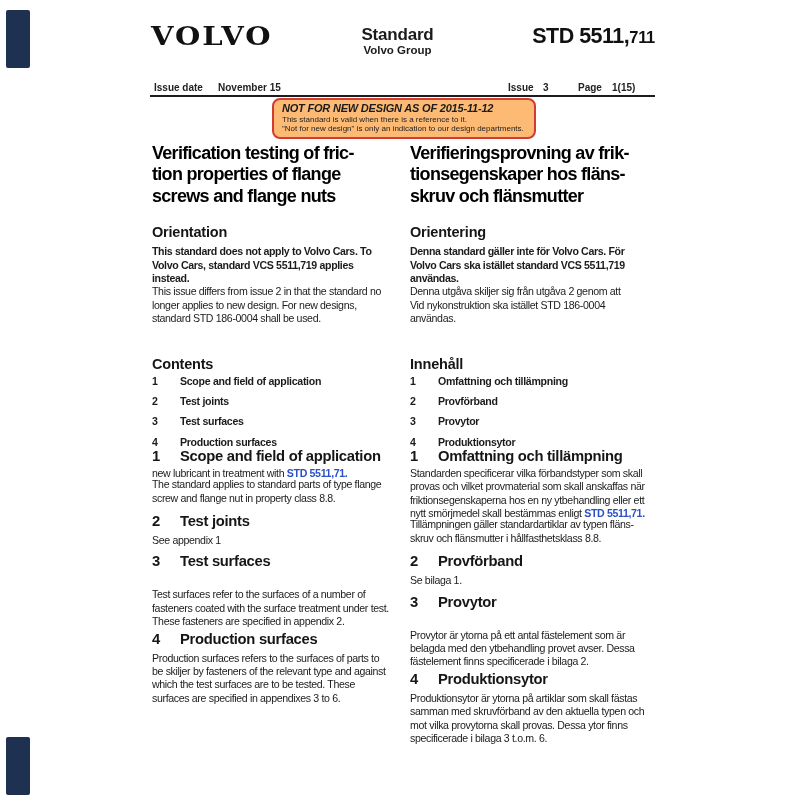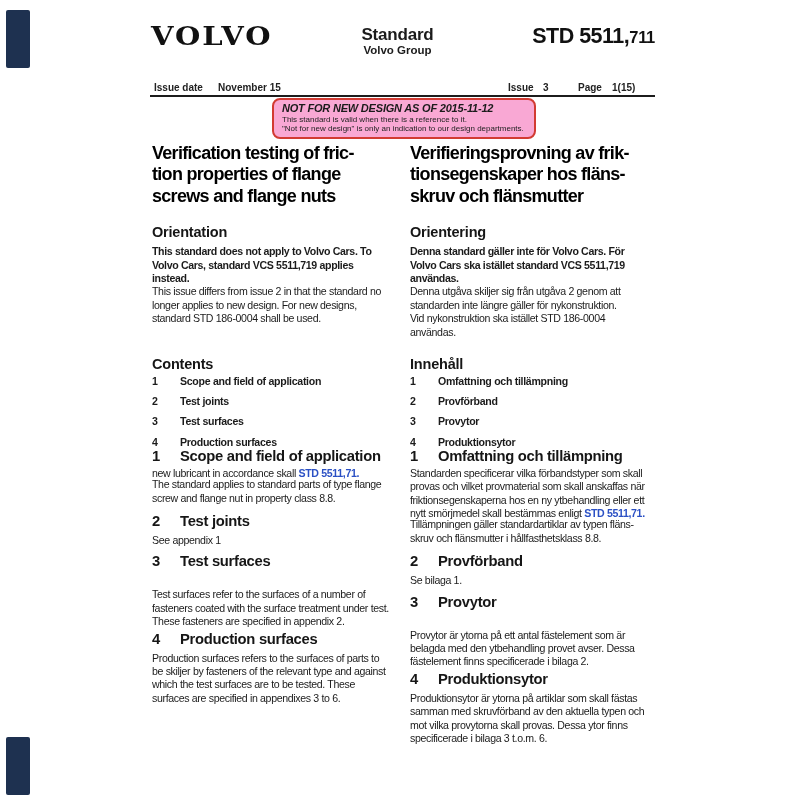--- a/index.html
+++ b/index.html
@@ -27,21 +27,21 @@
   .issue-row{position:absolute;left:152px;top:82px;width:505px;height:13px;font-size:10px;font-weight:bold;color:#222;}
   .issue-row span{position:absolute;top:0;white-space:nowrap;}
   .i-datelabel{left:2px;}  .i-date{left:66px;}
   .i-issuelabel{left:356px;} .i-issueno{left:391px;}
   .i-pagelabel{left:426px;} .i-pageno{left:460px;}
 
   .hrule{position:absolute;left:150px;top:95px;width:505px;height:2px;background:#1c1c1c;}
 
   .notice{
     position:absolute;left:272px;top:98px;width:264px;box-sizing:border-box;
-    border:2px solid #d23b33;border-radius:8px;padding:2px 8px 3px 8px;background:#f9a8d4;
+    border:2px solid #d23b33;border-radius:8px;padding:2px 8px 3px 8px;background:#fdba74;
   }
   .notice .n-title{font-size:11px;font-weight:bold;font-style:italic;letter-spacing:-0.2px;line-height:13px;white-space:nowrap;}
   .notice .n-line{font-size:8px;line-height:9.3px;color:#222;white-space:nowrap;}
 
   .columns{position:absolute;left:152px;top:141px;width:503px;display:flex;gap:13px;}
   .col{width:245px;}
 
   .col-title{font-size:18px;font-weight:bold;line-height:21.4px;letter-spacing:-0.7px;padding-top:2px;color:#000000;}
   .col-title div{white-space:nowrap;}
 
@@ -148,21 +148,21 @@
           <span class="num">4</span>
           <span>Production surfaces</span>
         </li>
     </ul>
 
     <div class="h3 s1">
         <span class="num">1</span>
         <span>Scope and field of application</span>
       </div>
     <div class="p p1a">
-      <div class="pline"><span>new lubricant in accordance skall </span><a class="link">STD 5511,71.</a></div>
+      <div class="pline"><span>new lubricant in treatment with </span><a class="link">STD 5511,71.</a></div>
     </div>
     <div class="p p1b">
         <div>The standard applies to standard parts of type flange</div>
         <div>screw and flange nut in property class 8.8.</div>
       </div>
 
     <div class="h3 s2">
         <span class="num">2</span>
         <span>Test joints</span>
       </div>
@@ -200,21 +200,20 @@
           <div>skruv och flänsmutter</div>
         </div>
       <div class="h2 orient">Orientering</div>
       <div class="p bold">
           <div>Denna standard gäller inte för Volvo Cars. För</div>
           <div>Volvo Cars ska istället standard VCS 5511,719</div>
           <div>användas.</div>
         </div>
       <div class="p normal">
           <div>Denna utgåva skiljer sig från utgåva 2 genom att</div>
-          <div>standarden inte längre gäller för nykonstruktion.</div>
           <div>Vid nykonstruktion ska istället STD 186-0004</div>
           <div>användas.</div>
         </div>
     </div>
 
     <div class="h2">Innehåll</div>
     <ul class="contents-list">
       <li>
           <span class="num">1</span>
           <span>Omfattning och tillämpning</span>

